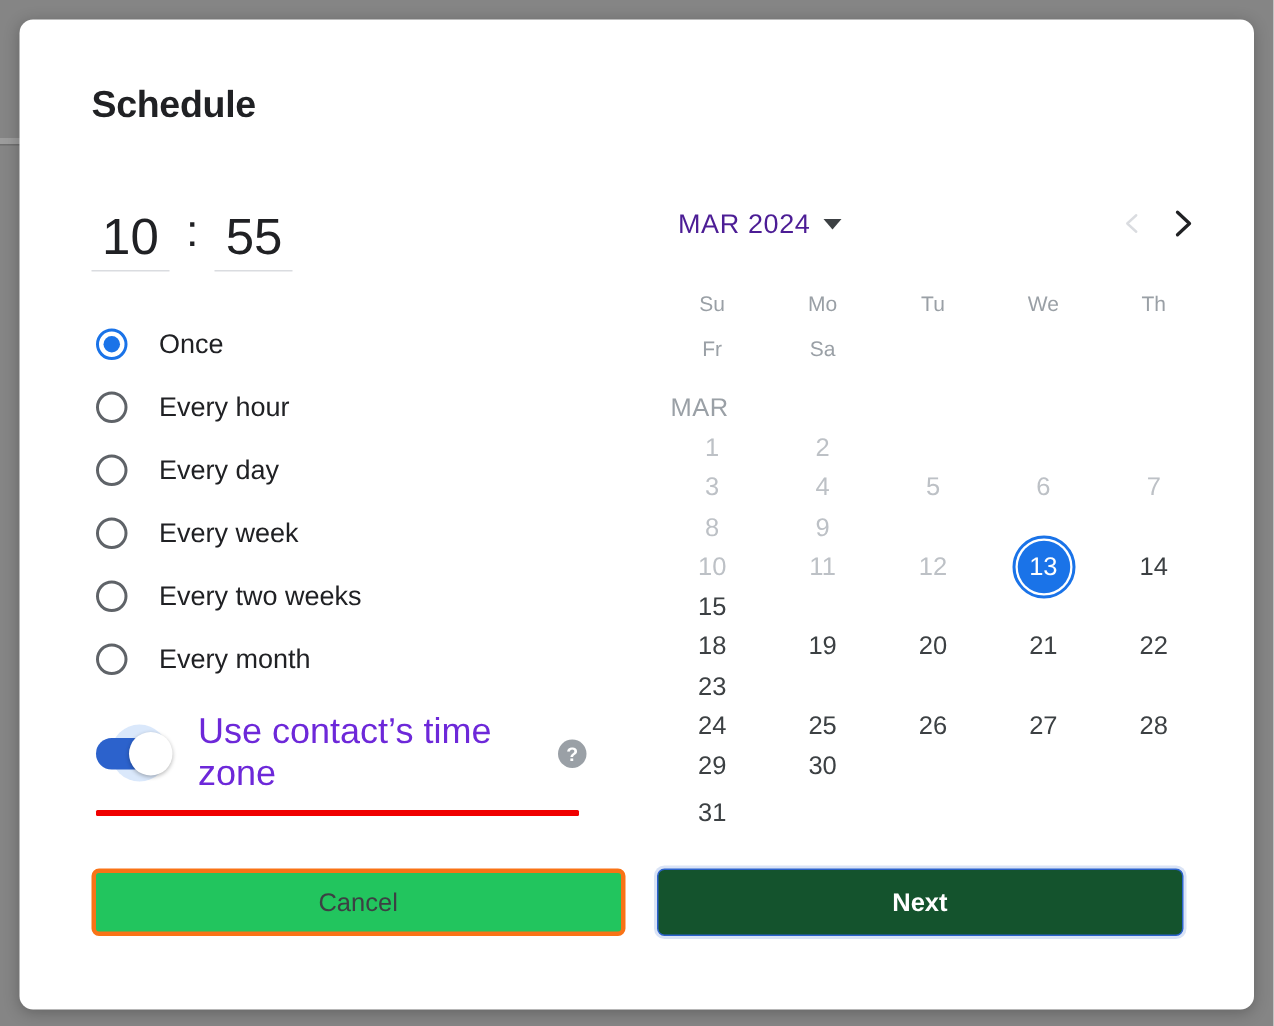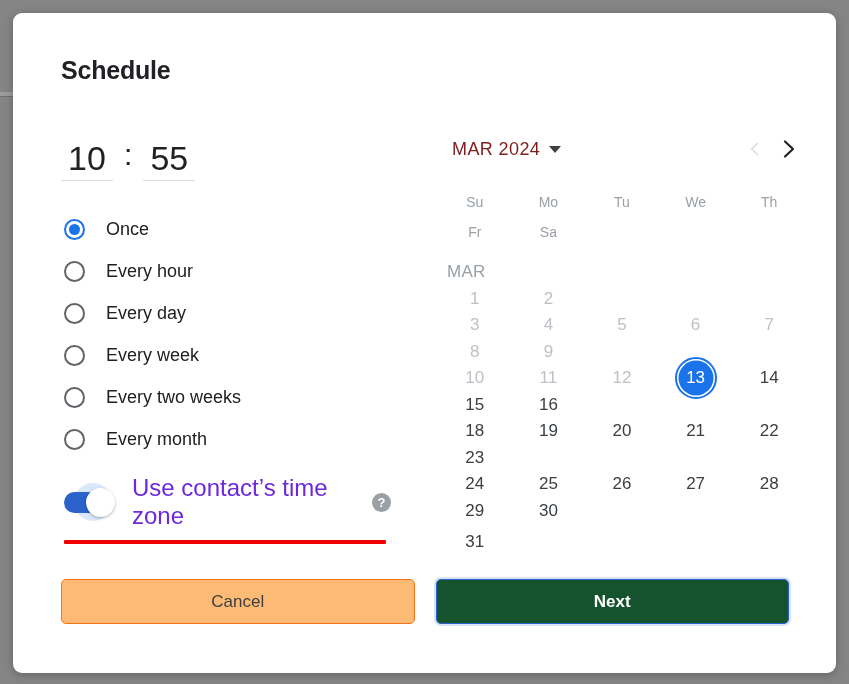--- a/index.html
+++ b/index.html
@@ -109,21 +109,21 @@
     position: absolute; left: 51px; top: 527px;
     width: 322px; height: 4px; background: #f00000; border-radius: 1px;
   }
 
   
   .calendar { position: absolute; left: 425px; top: 112px; width: 368px; }
   .cal-header {
     display: flex; align-items: center; height: 48px;
   }
   .cal-month {
-    font-size: 18px; color: #7f1d1d; letter-spacing: 0.4px;
+    font-size: 18px; color: #4c1d95; letter-spacing: 0.4px;
     margin-left: 14px; font-weight: 500;
   }
   .cal-caret {
     margin-left: 9px;
     width: 0; height: 0;
     border-left: 6px solid transparent;
     border-right: 6px solid transparent;
     border-top: 7px solid #3c4043;
   }
   .cal-nav { margin-left: auto; display: flex; align-items: center; }
@@ -170,21 +170,21 @@
   .footer {
     position: absolute; left: 48px; top: 566px;
     width: 728px; display: flex; gap: 21px;
   }
   .btn {
     height: 45px; border-radius: 5px; font-size: 17px;
     display: flex; align-items: center; justify-content: center;
     cursor: pointer; flex: 1 1 0;
   }
   .btn-cancel {
-    background: #fdba74; border: 1px solid #f97316; color: #3c4043;
+    background: #22c55e; border: 3px solid #f97316; color: #3c4043;
   }
   .btn-next {
     background: #14532d; color: #ffffff; font-weight: bold;
     border: 1px solid #2c62cc;
     box-shadow: 0 0 0 2px rgba(44,98,204,0.18);
   }
 </style>
 </head>
 <body>
 
@@ -295,21 +295,20 @@
           <div class="day muted">10</div>
           <div class="day muted">11</div>
           <div class="day muted">12</div>
           <div class="day selected">
             <div class="sel-ring"></div>
             <div class="sel-fill"></div>
             <span class="sel-num">13</span>
           </div>
           <div class="day">14</div>
           <div class="day">15</div>
-          <div class="day">16</div>
         </div>
         <div class="cal-week">
           <div class="day">18</div>
           <div class="day">19</div>
           <div class="day">20</div>
           <div class="day">21</div>
           <div class="day">22</div>
           <div class="day">23</div>
         </div>
         <div class="cal-week">

